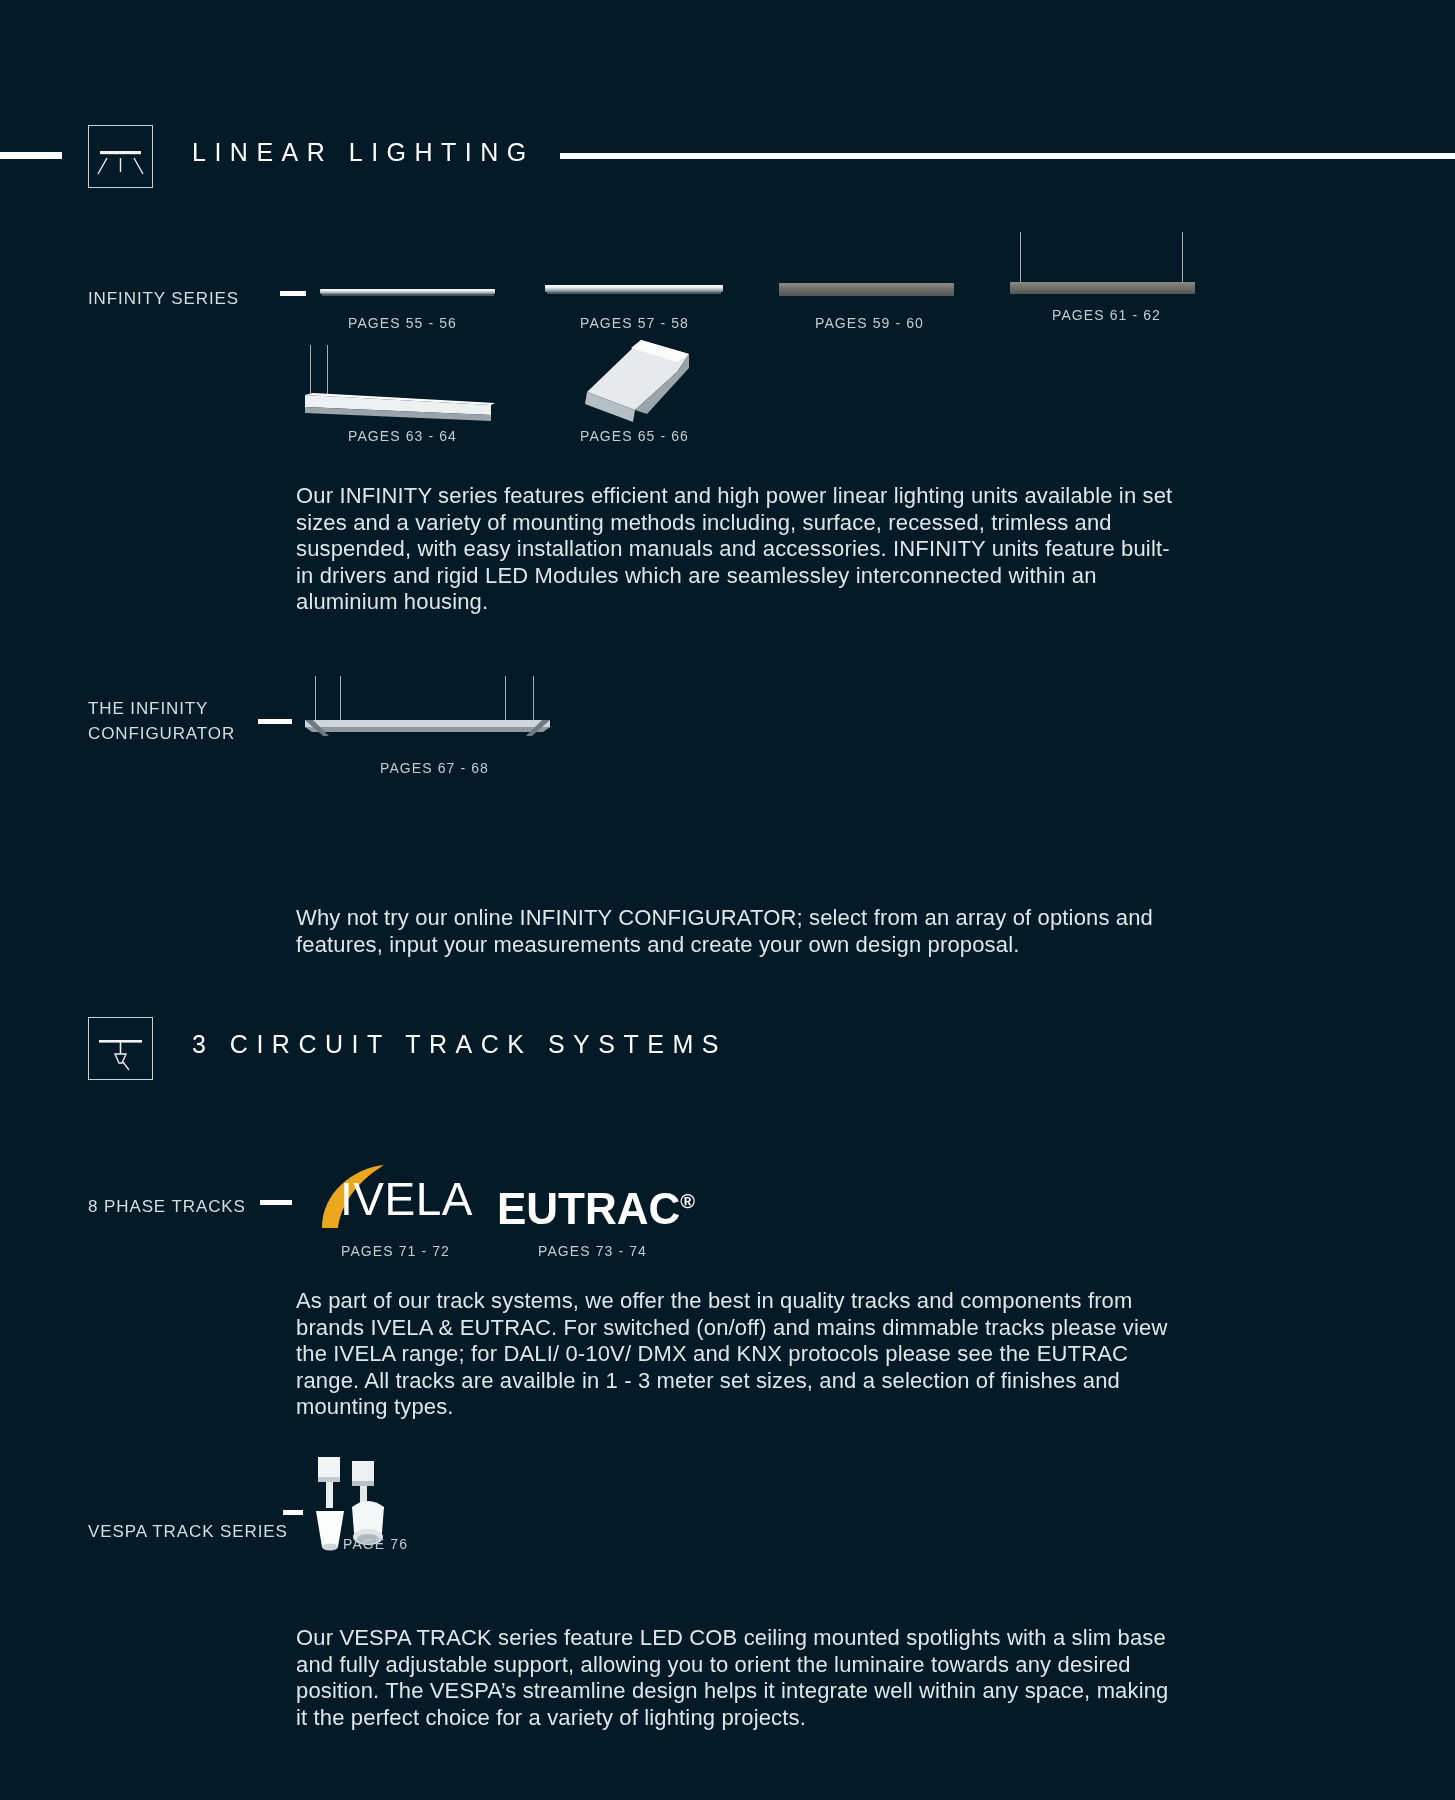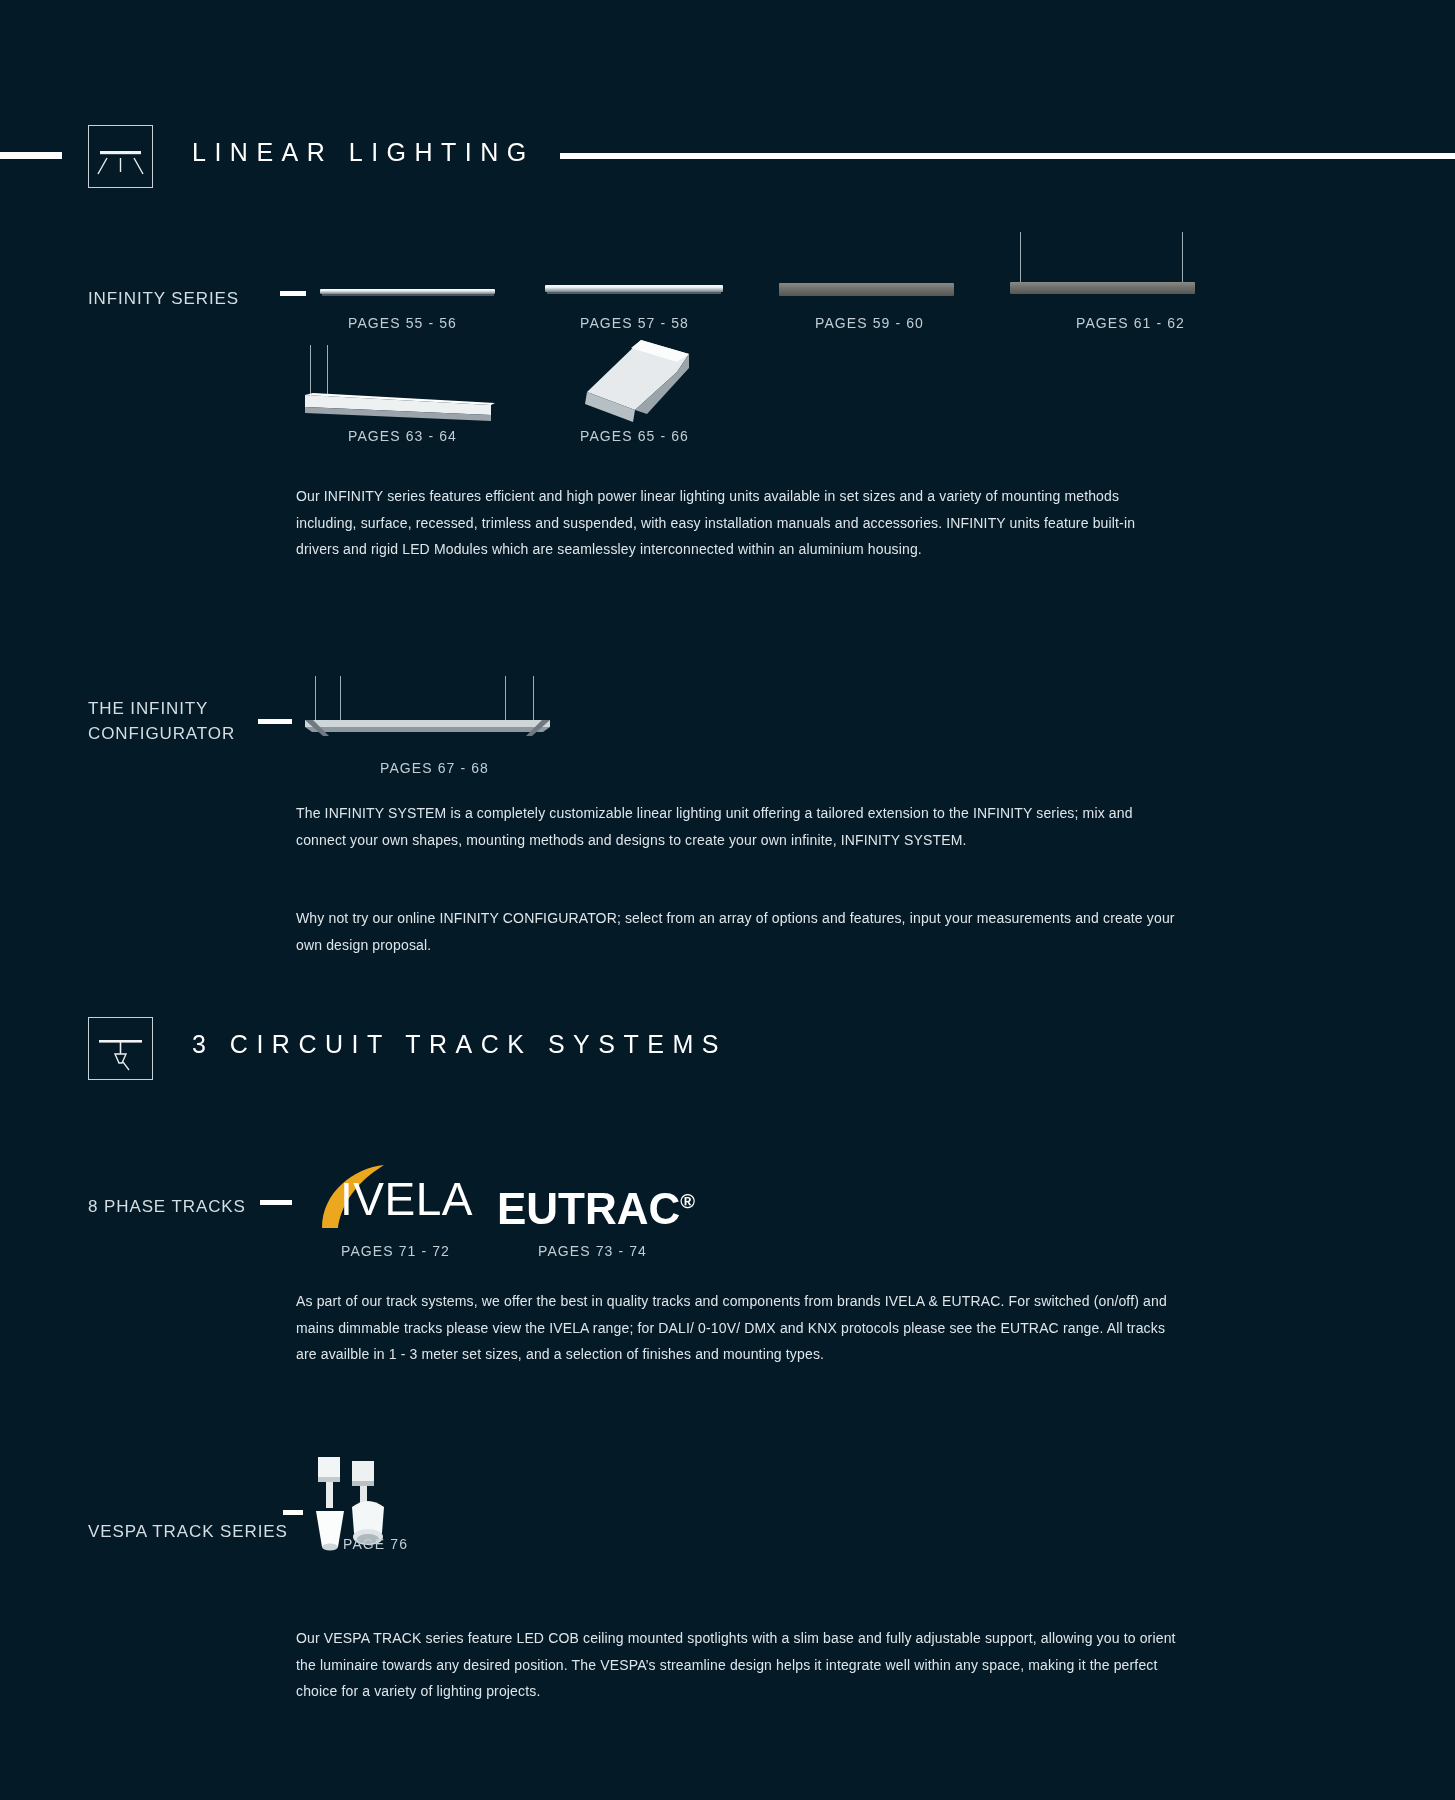--- a/index.html
+++ b/index.html
@@ -43,21 +43,21 @@
 
   
   .cap {
     position: absolute; font-size: 14px; letter-spacing: 1.1px;
     color: #c2cdd4; font-weight: 300; white-space: nowrap;
   }
 
   
   .para {
     position: absolute;
-    font-size: 14px; line-height: 26.5px; color: #dfe6ea;
+    font-size: 22px; line-height: 26.5px; color: #dfe6ea;
     font-weight: 300; letter-spacing: 0.15px;
   }
 
   
   .fixture { position: absolute; }
 
   
   .bar-thin {
     background: linear-gradient(180deg, #ffffff 0%, #e8edef 35%, #aab4ba 70%, #78858c 100%);
     border-radius: 1px;
@@ -117,21 +117,21 @@
   <div class="fixture" style="left:779px; top:283px;">
     <div class="bar-dark" style="width:175px; height:13px;"></div>
   </div>
   <div class="cap" style="left:815px; top:315px;">PAGES 59 - 60</div>
 
   <div class="fixture" style="left:1010px; top:232px; width:185px; height:55px;">
     <div class="cable" style="left:10px; top:0; height:53px;"></div>
     <div class="cable" style="left:172px; top:0; height:53px;"></div>
     <div class="bar-dark" style="position:absolute; left:0; top:50px; width:185px; height:12px;"></div>
   </div>
-  <div class="cap" style="left:1052px; top:315px;margin-left:24px;">PAGES 61 - 62</div>
+  <div class="cap" style="left:1052px; top:307px;">PAGES 61 - 62</div>
 
   <div class="fixture" style="left:305px; top:345px; width:190px; height:80px;">
     <div class="cable" style="left:5px; top:0; height:52px;"></div>
     <div class="cable" style="left:22px; top:0; height:52px;"></div>
     <svg width="190" height="80" viewBox="0 0 190 80" style="position:absolute;left:0;top:0;">
       <polygon points="0,50 186,60 186,70 0,62" fill="#eef1f2"></polygon>
       <polygon points="0,62 186,70 186,76 0,68" fill="#9aa4aa"></polygon>
       <polygon points="0,50 8,48 190,58 186,60" fill="#ffffff"></polygon>
     </svg>
   </div>
@@ -160,21 +160,20 @@
     <div class="cable" style="left:228px; top:0; height:44px;"></div>
     <svg width="245" height="62" viewBox="0 0 245 62" style="position:absolute;left:0;top:0;">
       <polygon points="0,44 245,44 245,51 0,51" fill="#cfd6da"></polygon>
       <polygon points="0,51 245,51 238,56 7,56" fill="#8e989e"></polygon>
       <polygon points="0,44 18,60 24,60 8,44" fill="#6f797f"></polygon>
       <polygon points="245,44 227,60 221,60 237,44" fill="#6f797f"></polygon>
     </svg>
   </div>
   <div class="cap" style="left:380px; top:760px;">PAGES 67 - 68</div>
 
-  <div class="para" style="left:296px; top:800px; width:880px;">The INFINITY SYSTEM is a completely customizable linear lighting unit offering a tailored extension to the INFINITY series; mix and connect your own shapes, mounting methods and designs to create your own infinite, INFINITY SYSTEM.</div>
   <div class="para" style="left:296px; top:905px; width:880px;">Why not try our online INFINITY CONFIGURATOR; select from an array of options and features, input your measurements and create your own design proposal.</div>
 
   <div class="section-head" style="top:1012px;text-align:right;">
     <div class="head-box">
       <svg width="63" height="61" viewBox="0 0 63 61">
         <rect x="10" y="22" width="43" height="2.6" fill="#f2f2f2"></rect>
         <line x1="31.5" y1="24" x2="31.5" y2="36" stroke="#e8eef1" stroke-width="1.6"></line>
         <path d="M26 36 L37 36 L33 45 L30 45 Z" fill="none" stroke="#e8eef1" stroke-width="1.4"></path>
         <line x1="34" y1="44" x2="40" y2="52" stroke="#e8eef1" stroke-width="1.3"></line>
       </svg>

